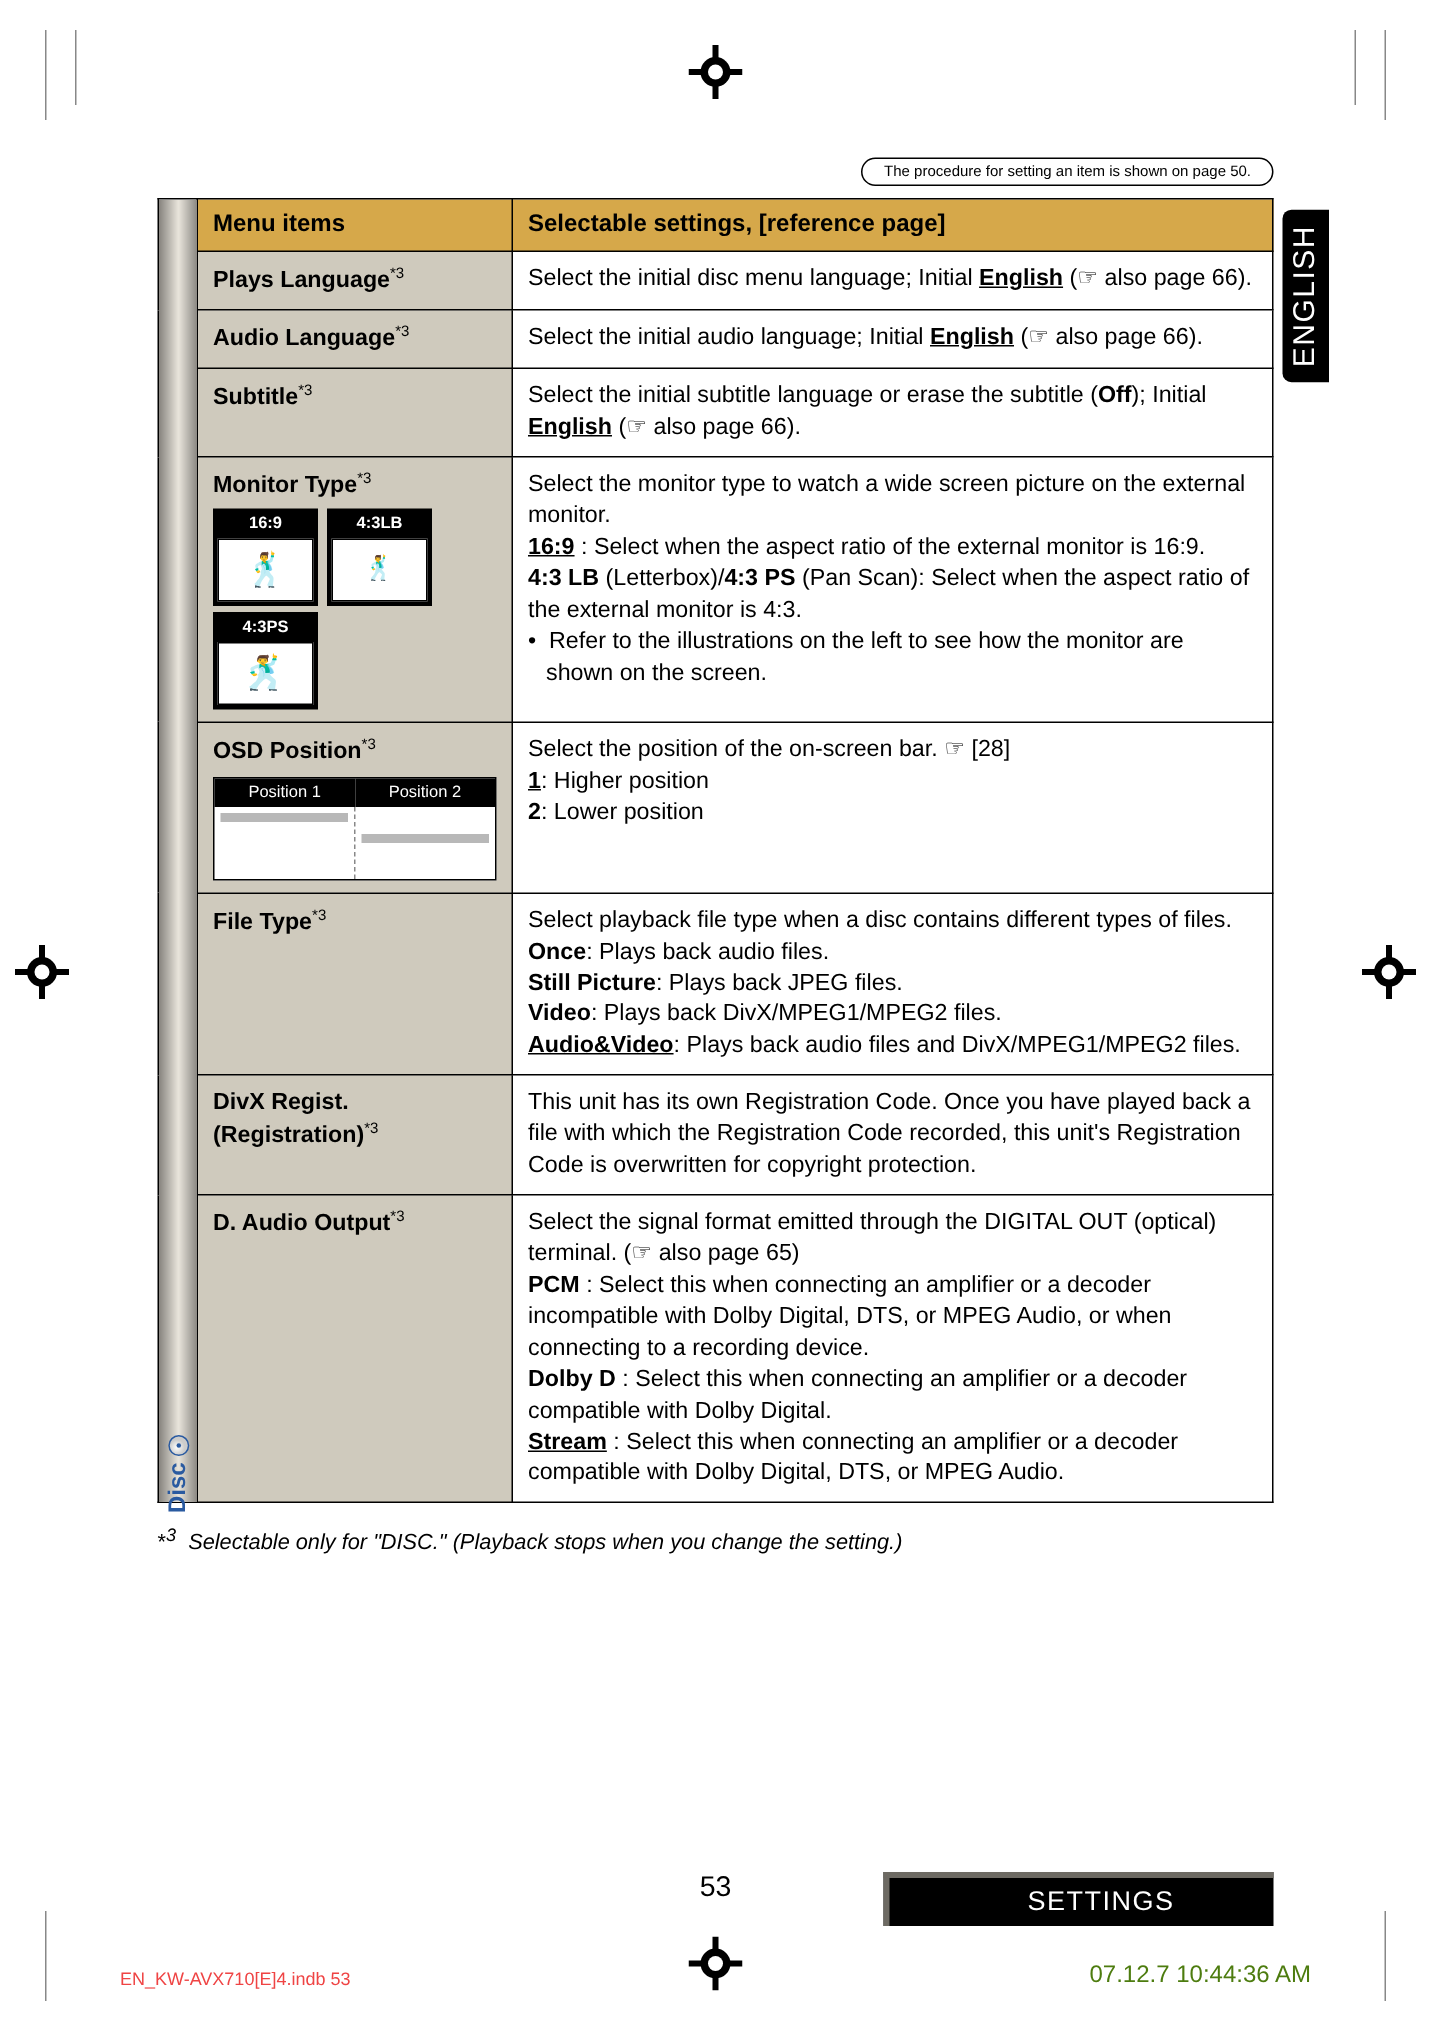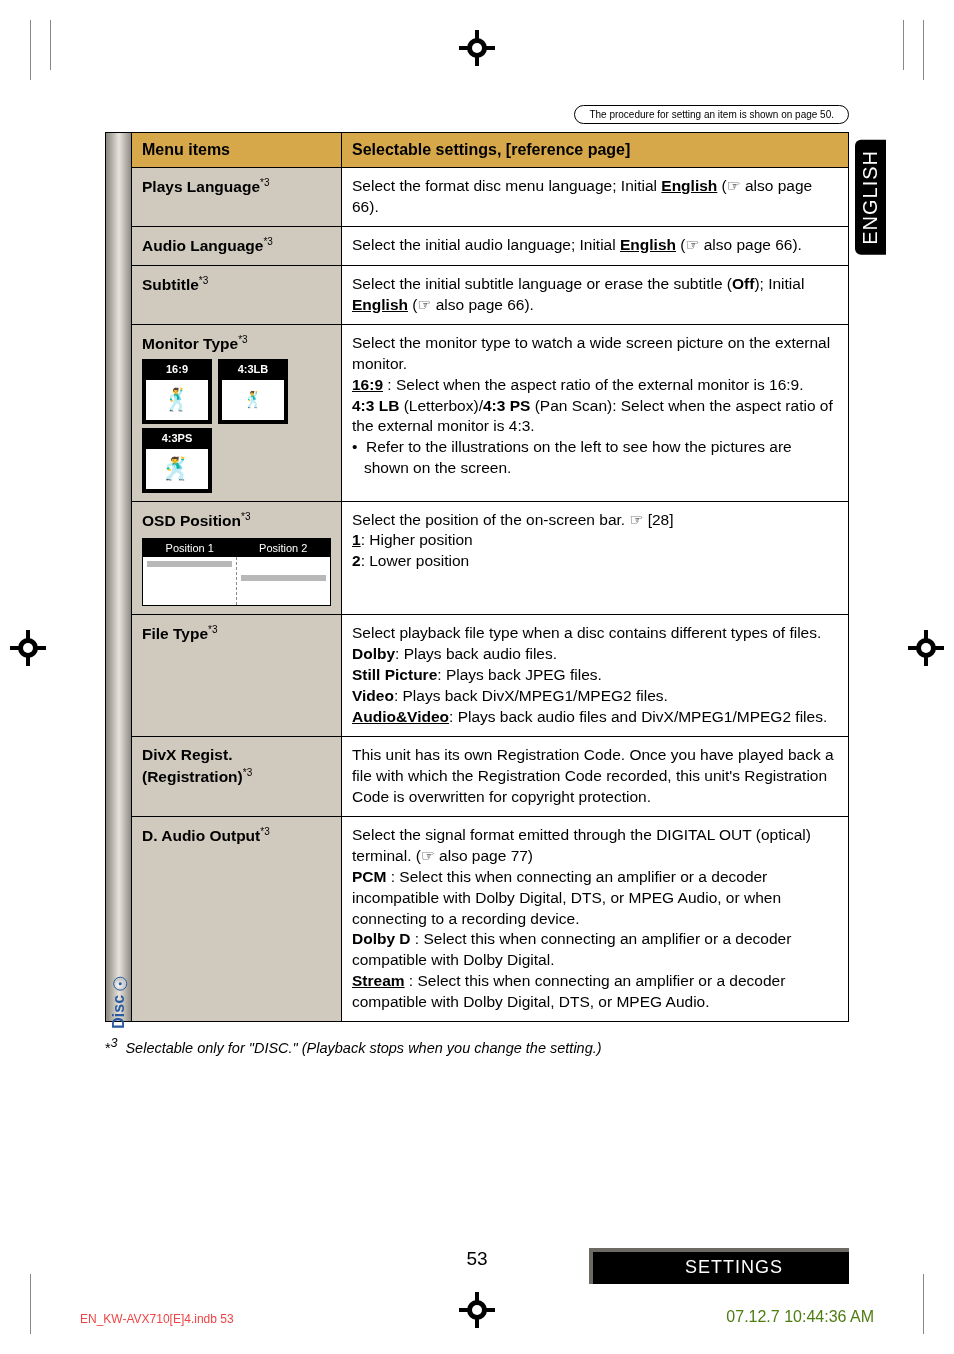--- a/index.html
+++ b/index.html
@@ -231,21 +231,21 @@
         <tr>
       <td class="disc-tab-cell" rowspan="9">
         <div class="disc-tab-inner"><span>Disc</span><span class="disc-icon"></span></div>
       </td>
       <th class="col-items">Menu items</th>
       <th>Selectable settings, [reference page]</th>
     </tr>
 
     <tr>
       <td class="label-cell"><span>Plays Language</span><span class="sup">*3</span></td>
-      <td class="desc-cell"><span>Select the format disc menu language; Initial </span><b><u>English</u></b><span> (☞ also page 66).</span></td>
+      <td class="desc-cell"><span>Select the initial disc menu language; Initial </span><b><u>English</u></b><span> (☞ also page 66).</span></td>
     </tr>
 
     <tr>
       <td class="label-cell"><span>Audio Language</span><span class="sup">*3</span></td>
       <td class="desc-cell"><span>Select the initial audio language; Initial </span><b><u>English</u></b><span> (☞ also page 66).</span></td>
     </tr>
 
     <tr>
       <td class="label-cell"><span>Subtitle</span><span class="sup">*3</span></td>
       <td class="desc-cell"><span>Select the initial subtitle language or erase the subtitle (</span><b>Off</b><span>); Initial </span><b><u>English</u></b><span> (☞ also page 66).</span></td>
@@ -278,21 +278,21 @@
             <div class="monitor-screen">
                   <span class="stick-figure monitor-ps-fig">🕺</span>
                 </div>
           </div>
         </div>
       </td>
       <td class="desc-cell">
         <span>Select the monitor type to watch a wide screen picture on the external monitor.</span><br>
         <b><u>16:9</u></b><span> : Select when the aspect ratio of the external monitor is 16:9.</span><br>
         <b>4:3 LB</b><span> (Letterbox)/</span><b>4:3 PS</b><span> (Pan Scan): Select when the aspect ratio of the external monitor is 4:3.</span><br>
-        <span class="bullet">•&nbsp;&nbsp;<span>Refer to the illustrations on the left to see how the pictures are shown on the screen.</span></span>
+        <span class="bullet">•&nbsp;&nbsp;<span>Refer to the illustrations on the left to see how the monitor are shown on the screen.</span></span>
       </td>
     </tr>
 
     <tr>
       <td class="label-cell">
         <span>OSD Position</span><span class="sup">*3</span>
         <div class="osd-row">
           <div class="osd-half">
             <div class="olabel">Position 1</div>
             <div class="osd-screen left">
@@ -311,36 +311,36 @@
         <span>Select the position of the on-screen bar. ☞ [28]</span><br>
         <b><u>1</u></b><span>: Higher position</span><br>
         <b>2</b><span>: Lower position</span>
       </td>
     </tr>
 
     <tr>
       <td class="label-cell"><span>File Type</span><span class="sup">*3</span></td>
       <td class="desc-cell">
         <span>Select playback file type when a disc contains different types of files.</span><br>
-        <b>Dolby</b><span>: Plays back audio files.</span><br>
+        <b>Once</b><span>: Plays back audio files.</span><br>
         <b>Still Picture</b><span>: Plays back JPEG files.</span><br>
         <b>Video</b><span>: Plays back DivX/MPEG1/MPEG2 files.</span><br>
         <b><u>Audio&amp;Video</u></b><span>: Plays back audio files and DivX/MPEG1/MPEG2 files.</span>
       </td>
     </tr>
 
     <tr>
       <td class="label-cell"><span>DivX Regist. (Registration)</span><span class="sup">*3</span></td>
       <td class="desc-cell">This unit has its own Registration Code. Once you have played back a file with which the Registration Code recorded, this unit's Registration Code is overwritten for copyright protection.</td>
     </tr>
 
     <tr>
       <td class="label-cell"><span>D. Audio Output</span><span class="sup">*3</span></td>
       <td class="desc-cell">
-        <span>Select the signal format emitted through the DIGITAL OUT (optical) terminal. (☞ also page 77)</span><br>
+        <span>Select the signal format emitted through the DIGITAL OUT (optical) terminal. (☞ also page 65)</span><br>
         <b>PCM</b><span> : Select this when connecting an amplifier or a decoder incompatible with Dolby Digital, DTS, or MPEG Audio, or when connecting to a recording device.</span><br>
         <b>Dolby D</b><span> : Select this when connecting an amplifier or a decoder compatible with Dolby Digital.</span><br>
         <b><u>Stream</u></b><span> : Select this when connecting an amplifier or a decoder compatible with Dolby Digital, DTS, or MPEG Audio.</span>
       </td>
     </tr>
   </tbody>
     </table>
 
   <div class="footnote">
     <span class="star">*</span><sup>3</sup>&nbsp;&nbsp;<span>Selectable only for "DISC." (Playback stops when you change the setting.)</span>

